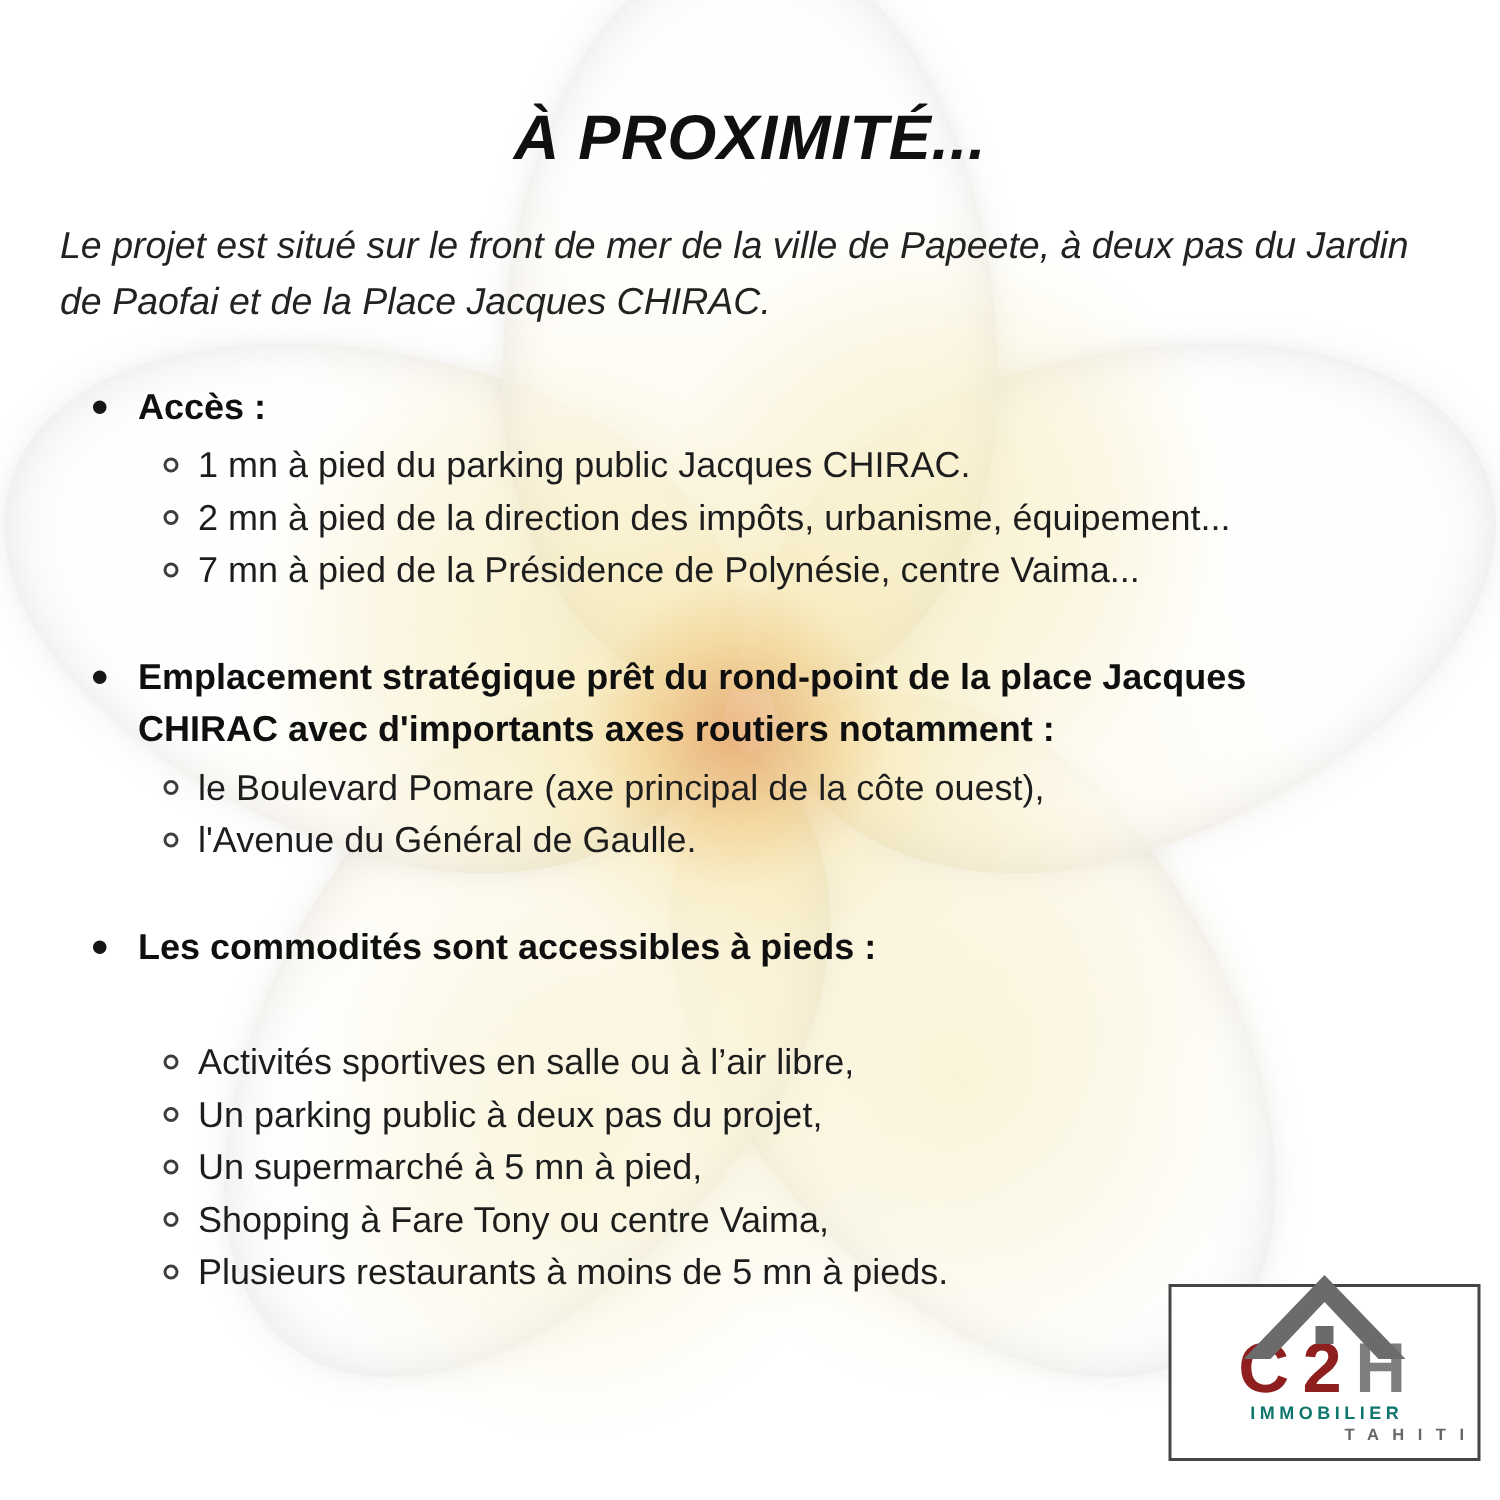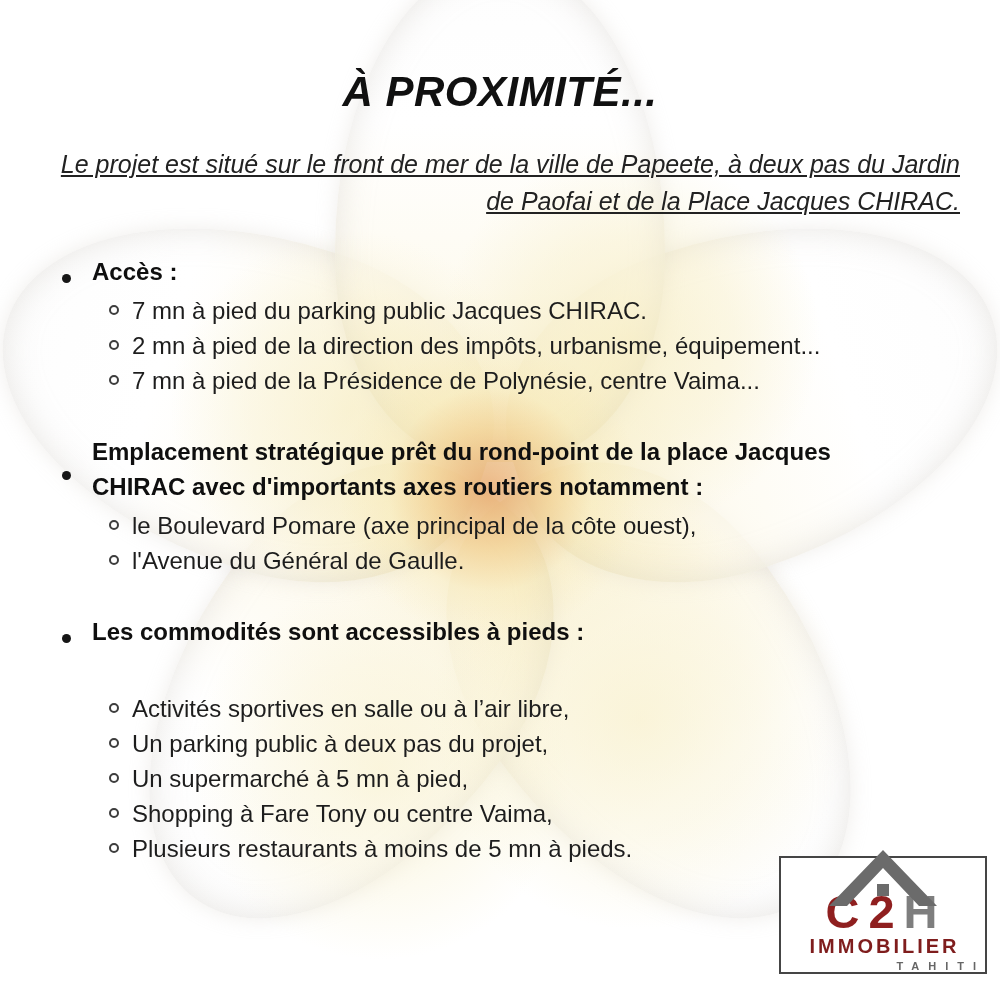--- a/index.html
+++ b/index.html
@@ -37,27 +37,27 @@
       radial-gradient(circle 190px at 38% 77%, rgba(247,238,196,0.55) 0%, rgba(247,238,196,0.30) 55%, rgba(255,255,255,0) 100%);
   }
   
   .page{position:relative;z-index:2;margin-top:12px;}
   .title{
     margin:0;padding-top:56px;text-align:center;
     font-size:42px;font-weight:700;font-style:italic;
     letter-spacing:0.5px;color:#101010;
   }
   .intro{
-    margin:30px auto 0;width:920px;text-align:right;
-    font-style:italic;font-size:25px;line-height:1.48;color:#222222;text-decoration:underline;
+    margin:30px auto 0;width:920px;text-align:left;
+    font-style:italic;font-size:25px;line-height:1.48;color:#222222;
   }
   .content{margin:34px 40px 0 60px;font-size:24px;}
   .section{margin-top:36px;}
   .section:first-child{margin-top:0;}
-  .l1{display:flex;align-items:center;}
+  .l1{display:flex;align-items:flex-start;}
   .l1 .dot{
     flex:none;width:9px;height:9px;border-radius:50%;
     background:#161616;margin:13px 21px 0 2px;
   }
   .heading{font-weight:700;line-height:35px;max-width:820px;color:#0f0f0f;}
   ul.l2{list-style:none;margin:4px 0 0 0;padding:0 0 0 49px;}
   .section.gap-items ul.l2{margin-top:42px;}
   ul.l2 li{display:flex;align-items:flex-start;line-height:35px;}
   ul.l2 .ring{
     flex:none;width:10px;height:10px;box-sizing:border-box;
@@ -72,22 +72,22 @@
     z-index:3;text-align:center;
   }
   .roof{position:absolute;left:50%;top:-16px;transform:translateX(-50%);}
   .logo-row1{
     margin-top:32px;font-size:47px;line-height:44px;font-weight:700;
     letter-spacing:9px;padding-left:6px;white-space:nowrap;
   }
   .logo-c2{color:#8f1f1f;}
   .logo-h{color:#7e7e7e;}
   .logo-row2{
-    margin-top:1px;font-size:20px;font-weight:700;letter-spacing:3px;
-    color:#7f1d1d;padding-left:3px;white-space:nowrap;
+    margin-top:1px;font-size:12px;font-weight:700;letter-spacing:3px;
+    color:#0f766e;padding-left:3px;white-space:nowrap;
   }
   .logo-row3{
     margin-top:2px;font-size:11px;font-weight:700;letter-spacing:9px;
     color:#666666;padding-left:9px;white-space:nowrap;text-align:right;
   }
 </style>
 </head>
 <body>
 
 <div class="flower">
@@ -110,21 +110,21 @@
   <div class="content">
 
     <div class="section">
       <div class="l1">
         <span class="dot"></span>
         <span class="heading">Accès :</span>
       </div>
       <ul class="l2">
         <li>
             <span class="ring"></span>
-            <span class="txt">7 mn à pied du parking public Jacques CHIRAC.</span>
+            <span class="txt">1 mn à pied du parking public Jacques CHIRAC.</span>
           </li>
         <li>
             <span class="ring"></span>
             <span class="txt">2 mn à pied de la direction des impôts, urbanisme, équipement...</span>
           </li>
         <li>
             <span class="ring"></span>
             <span class="txt">7 mn à pied de la Présidence de Polynésie, centre Vaima...</span>
           </li>
       </ul>

